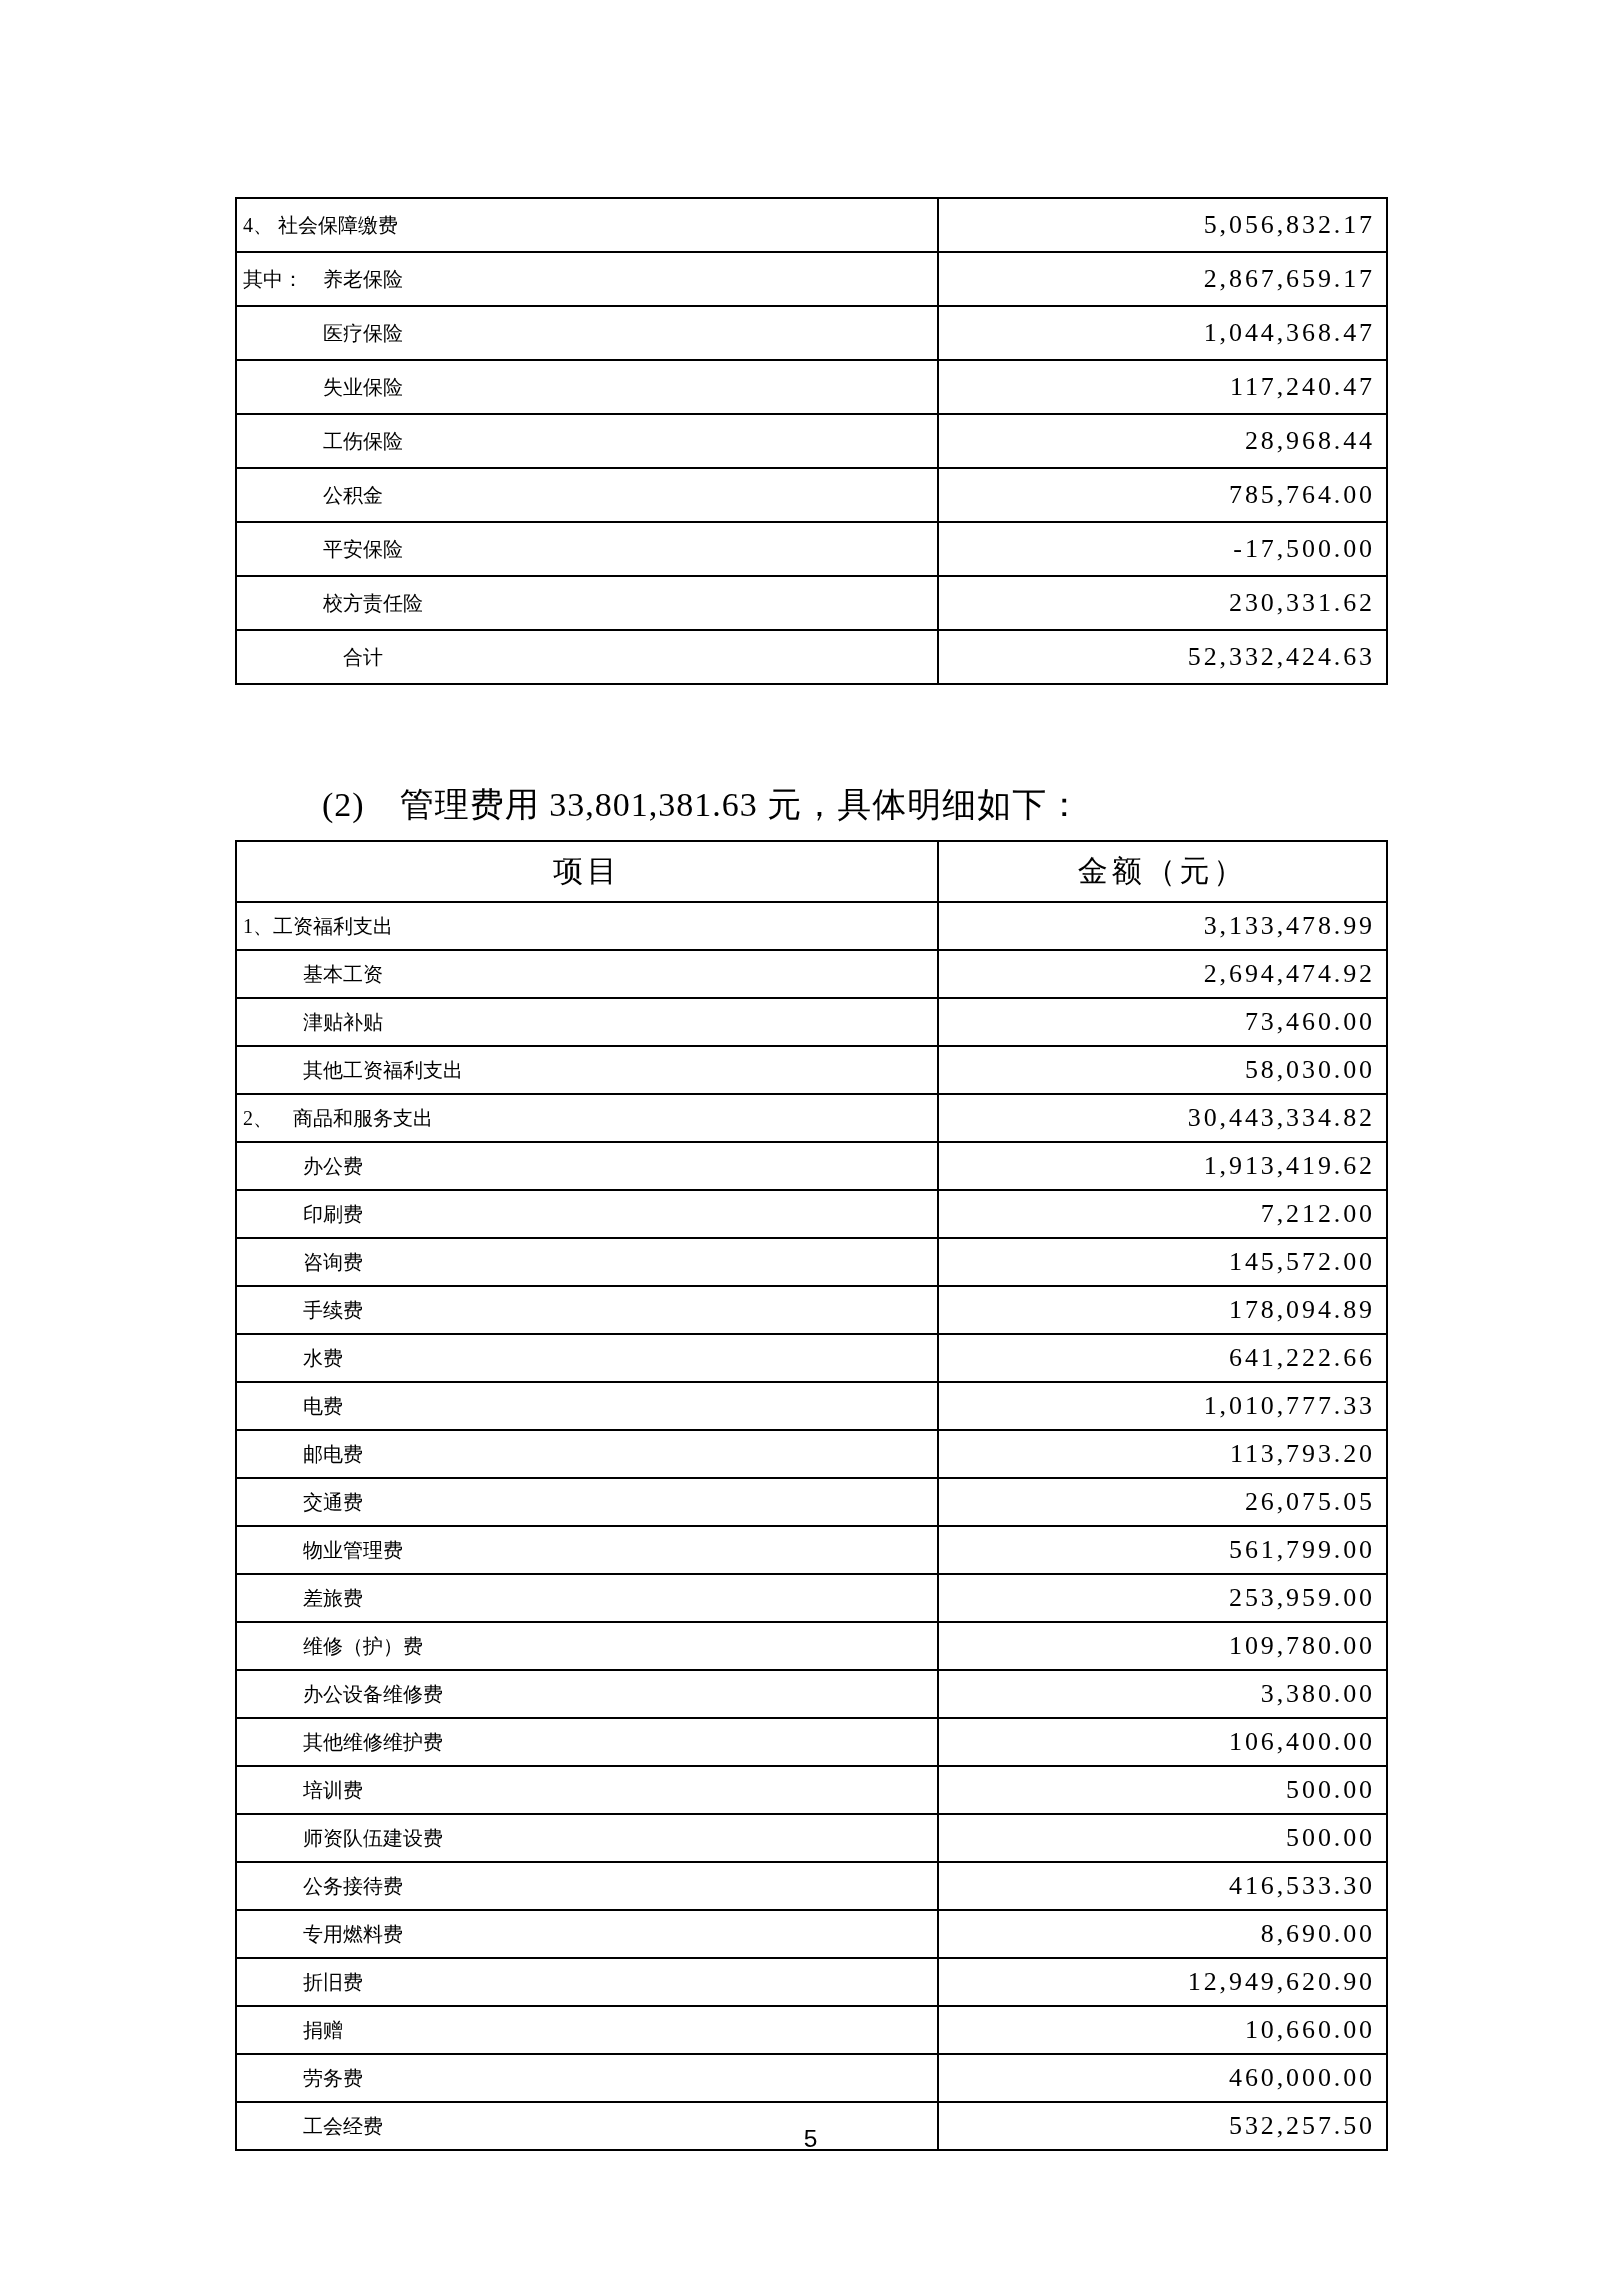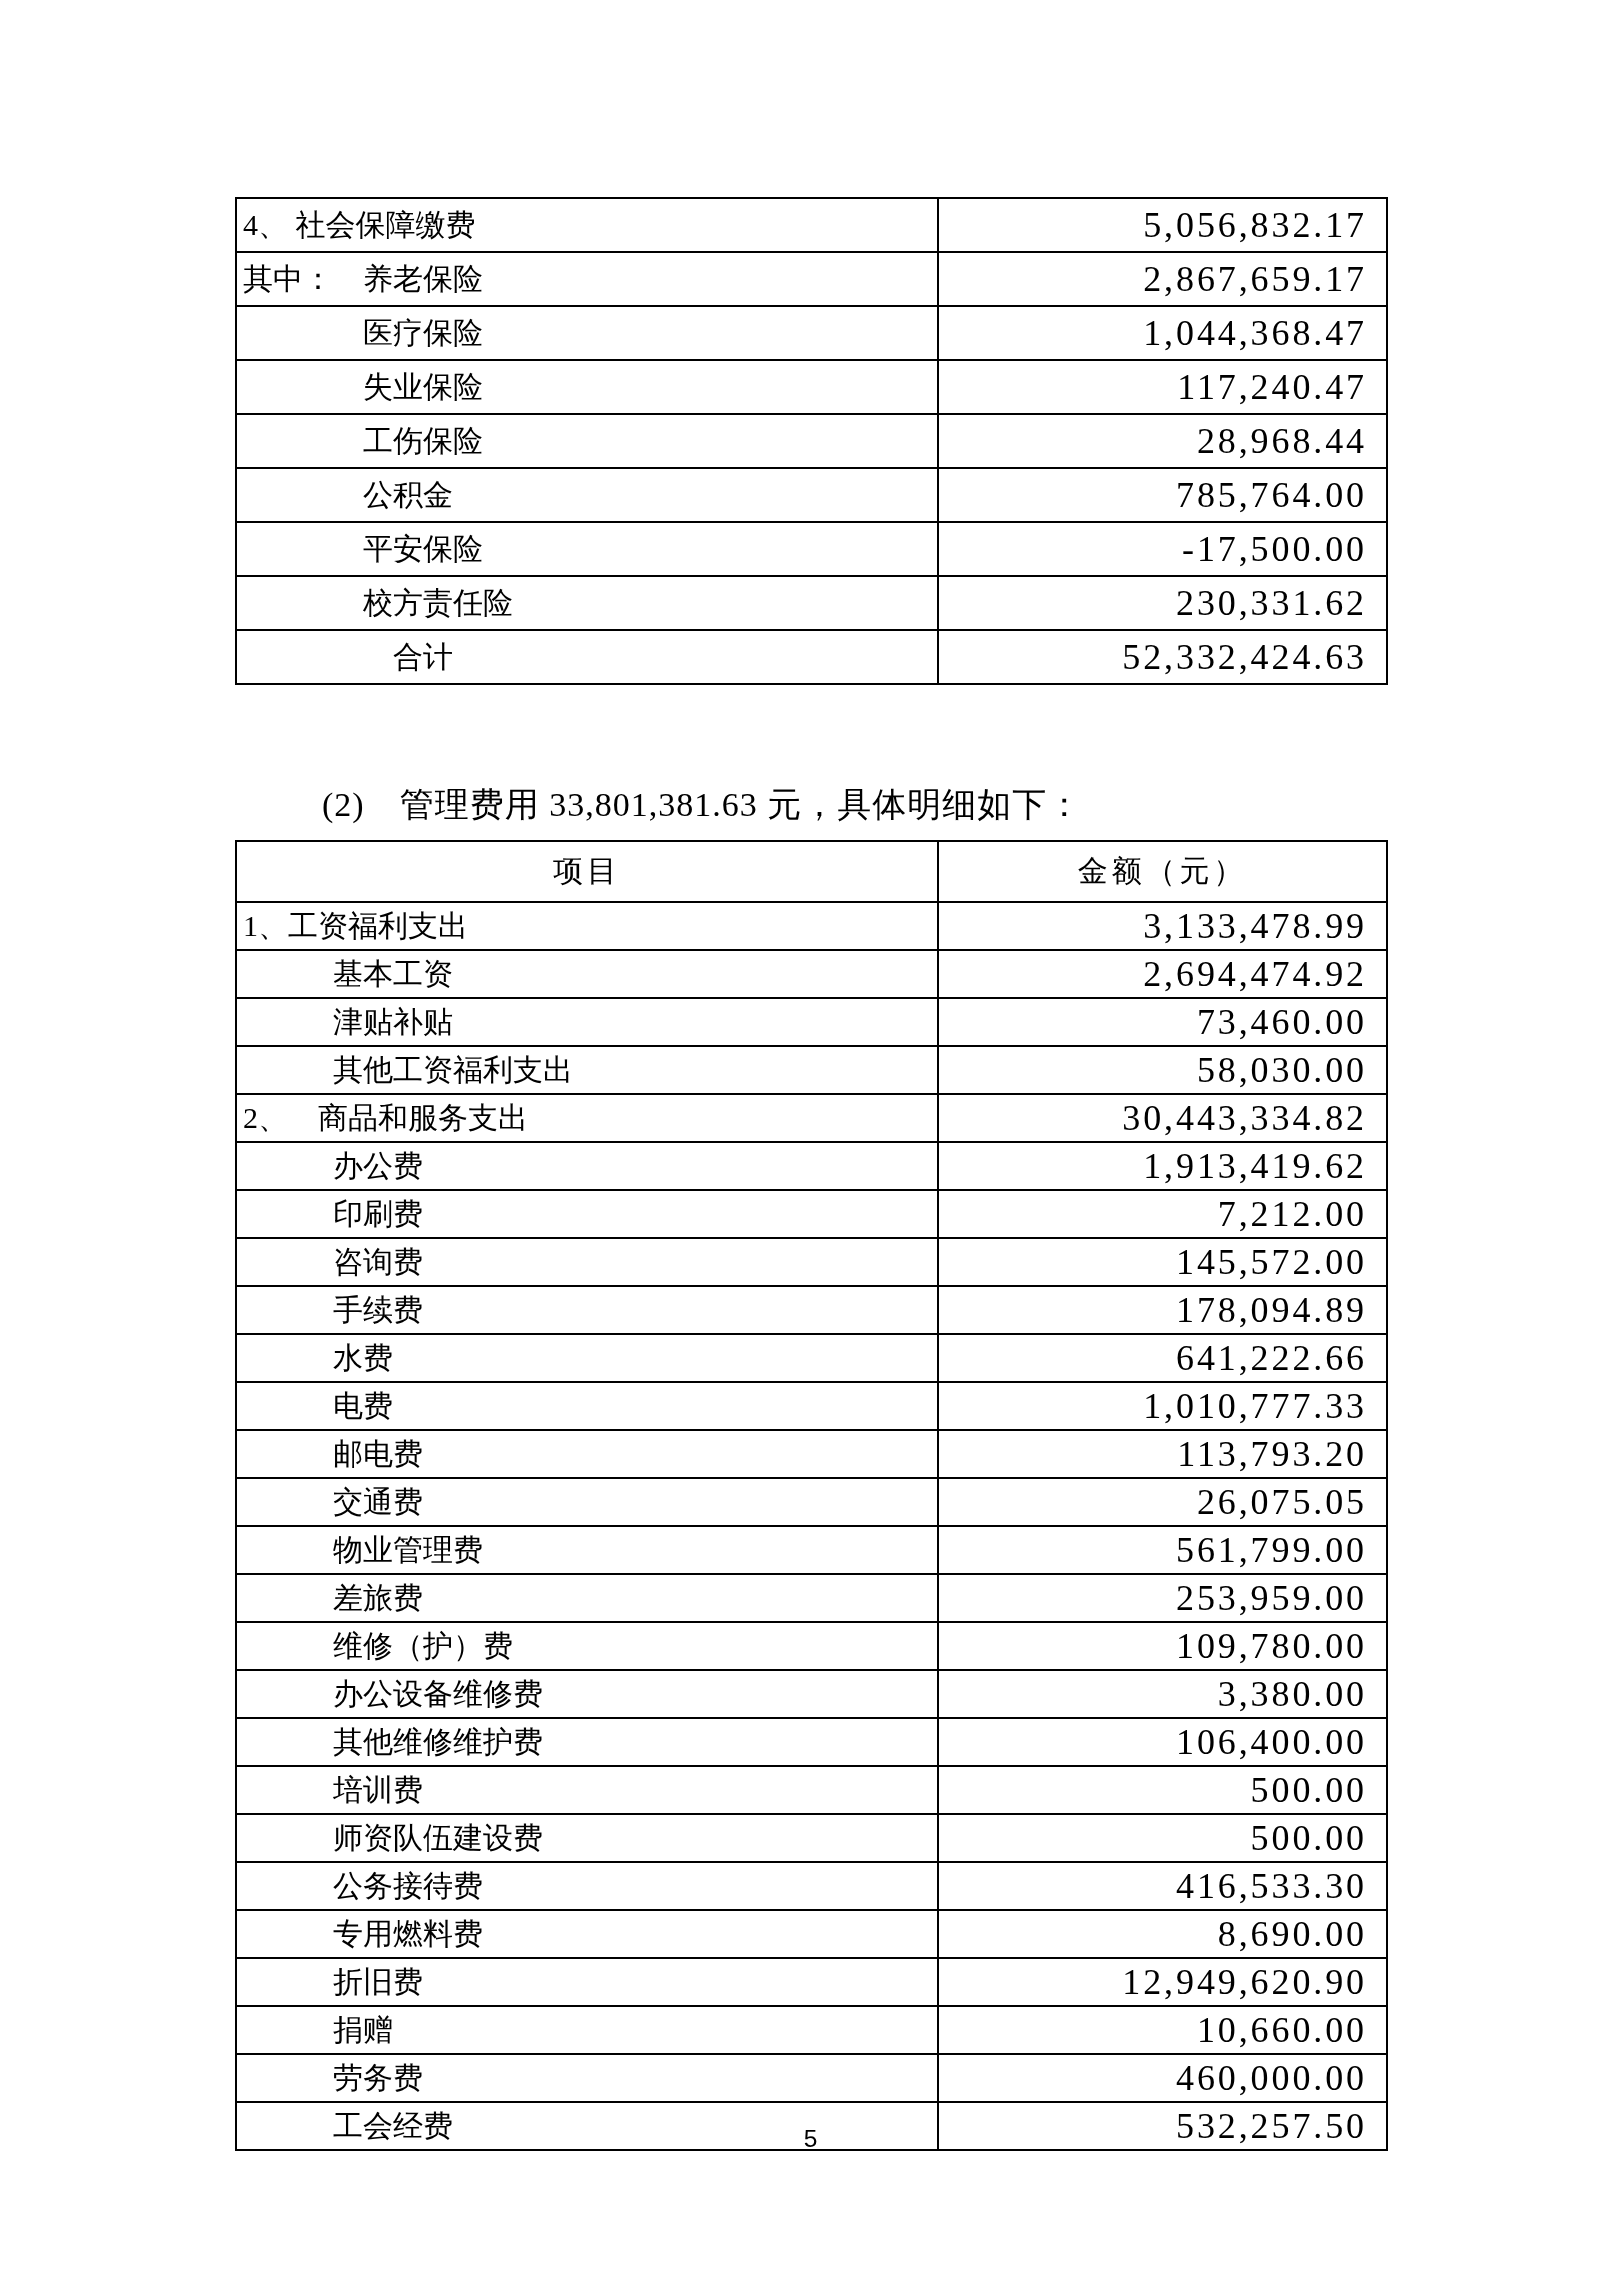--- a/index.html
+++ b/index.html
@@ -38,27 +38,27 @@
     font-size: 30px;
     text-align: center;
     border-bottom: 2.9px solid #000000;
     letter-spacing: 3.9px;
     margin-left: 16px;
   }
   .t2 tbody td { height: 44px; }
   .cell-label {
     padding-left: 5.9px;
     white-space: pre;
-    font-size: 30px;
+    font-size: 20px;
     text-align: left;
   }
   .cell-amount {
-    padding-right: 19px;
+    padding-right: 11px;
     white-space: pre;
-    font-size: 36px;
+    font-size: 26px;
     text-align: right;
     letter-spacing: 2.9px;
   }
   .heading {
     position: absolute;
     left: 322px;
     top: 781px;
     font-size: 34px;
     line-height: 47px;
     white-space: pre;

